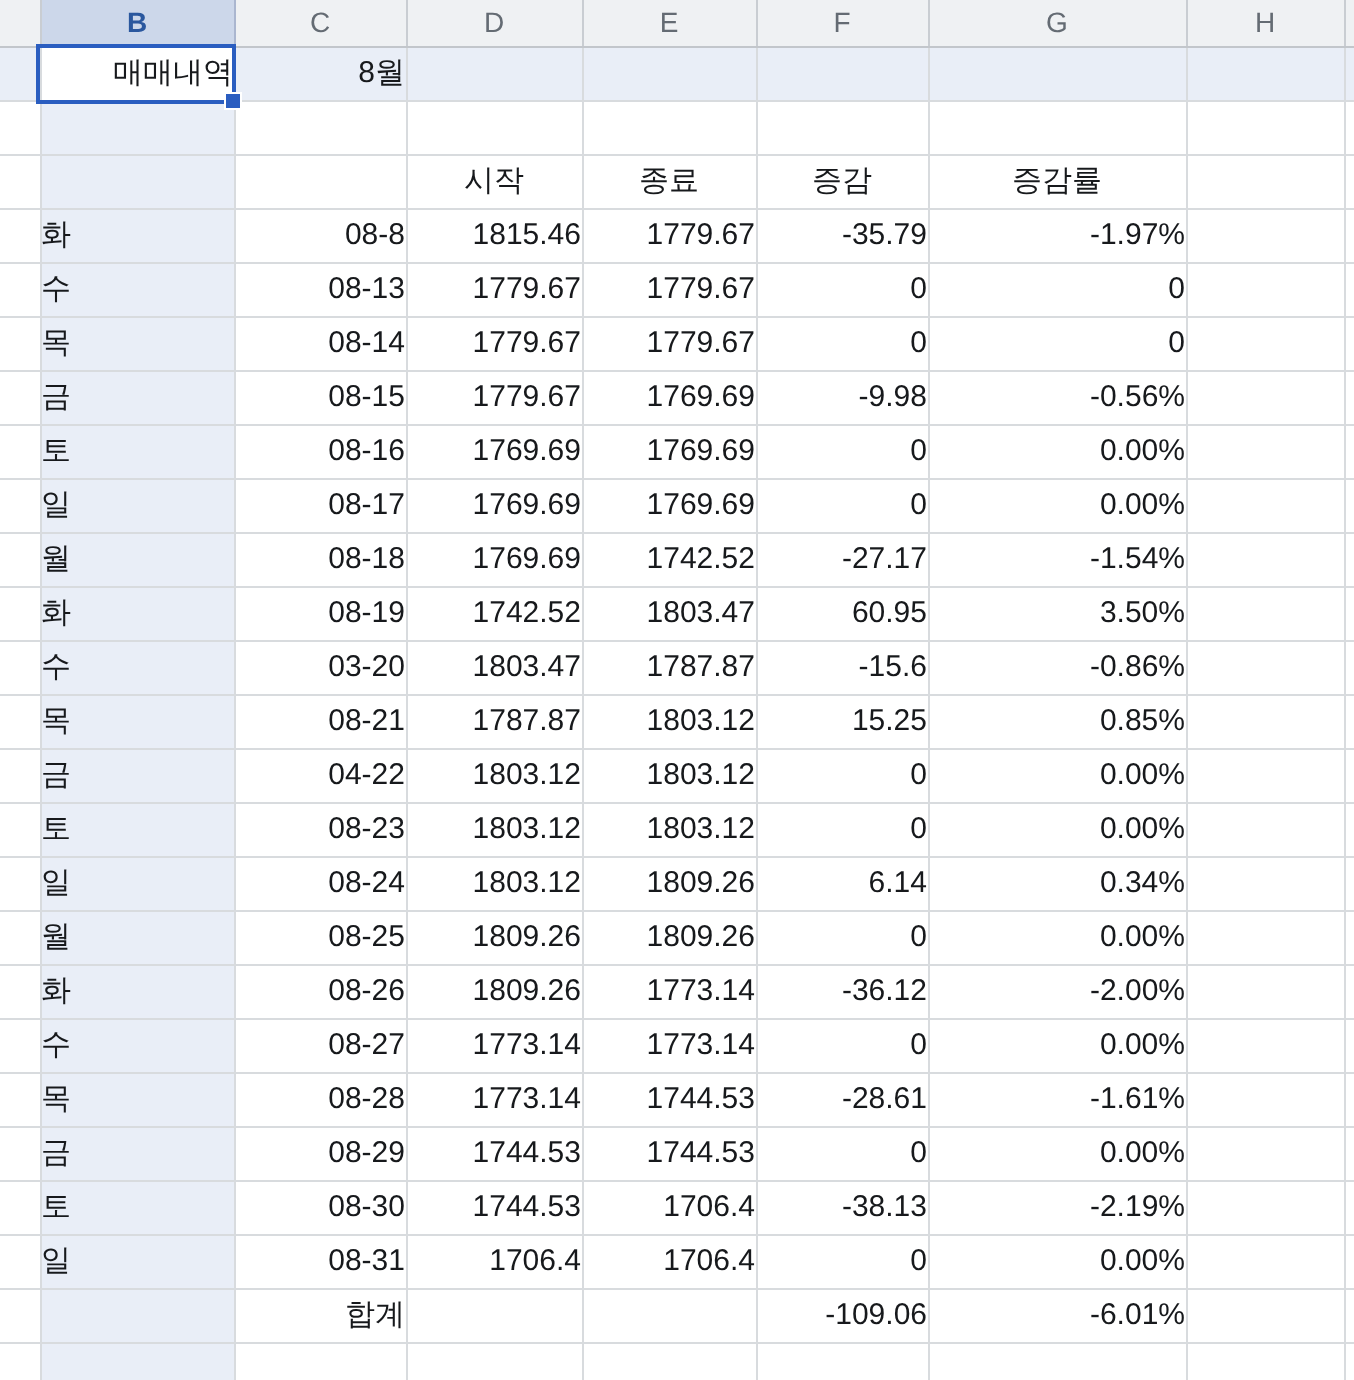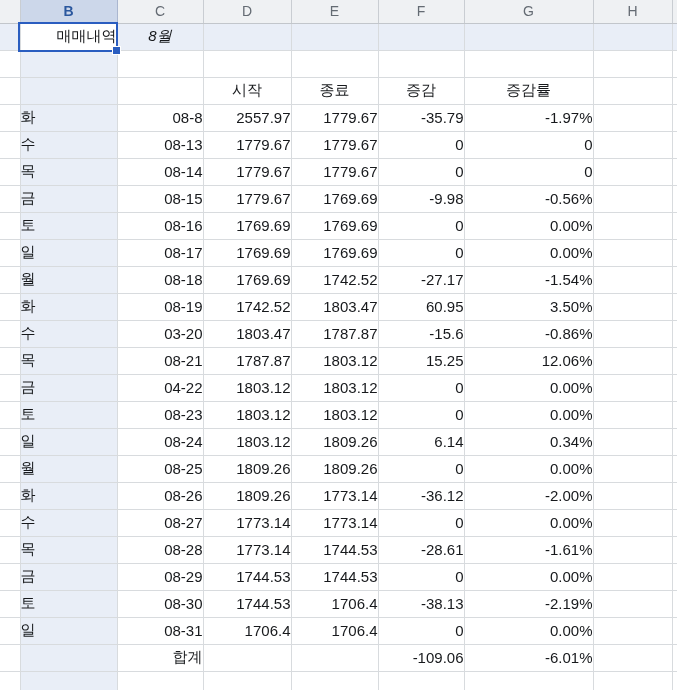--- a/index.html
+++ b/index.html
@@ -44,21 +44,21 @@
     font-weight:700;
     border-right:1px solid #aab6cf;
     border-bottom:1px solid #8ea3c9;
   }
   tr.r{height:27px;}
   tr.rlast{height:19px;}
   td.fill{background:#e9eef7;}
   td.white{background:#ffffff;}
   td.day{padding-left:7px;text-align:left;}
   td.ltxt{padding-left:5px;text-align:right;}
-  td.ltxt2{padding-left:3px;text-align:center;font-style:italic;}
+  td.ltxt2{padding-left:3px;text-align:right;}
   td.hdrlbl{padding-left:4px;text-align:center;}
   td.date,td.num{padding-right:7px;text-align:right;}
   
   #selBox{
     position:absolute;
     left:18px;top:22px;
     width:96px;height:26px;
     border:2px solid #2a5dc0;
     background:transparent;
     pointer-events:none;
@@ -136,21 +136,21 @@
       <td class="white"></td>
       <td class="white"></td>
     </tr>
 
     </tbody>
       <tbody>
         <tr class="r">
           <td class="white"></td>
           <td class="fill day">화</td>
           <td class="white date">08-8</td>
-          <td class="white num">2557.97</td>
+          <td class="white num">1815.46</td>
           <td class="white num">1779.67</td>
           <td class="white num">-35.79</td>
           <td class="white num">-1.97%</td>
           <td class="white"></td>
           <td class="white"></td>
         </tr>
         <tr class="r">
           <td class="white"></td>
           <td class="fill day">수</td>
           <td class="white date">08-13</td>
@@ -238,21 +238,21 @@
           <td class="white"></td>
           <td class="white"></td>
         </tr>
         <tr class="r">
           <td class="white"></td>
           <td class="fill day">목</td>
           <td class="white date">08-21</td>
           <td class="white num">1787.87</td>
           <td class="white num">1803.12</td>
           <td class="white num">15.25</td>
-          <td class="white num">12.06%</td>
+          <td class="white num">0.85%</td>
           <td class="white"></td>
           <td class="white"></td>
         </tr>
         <tr class="r">
           <td class="white"></td>
           <td class="fill day">금</td>
           <td class="white date">04-22</td>
           <td class="white num">1803.12</td>
           <td class="white num">1803.12</td>
           <td class="white num">0</td>

